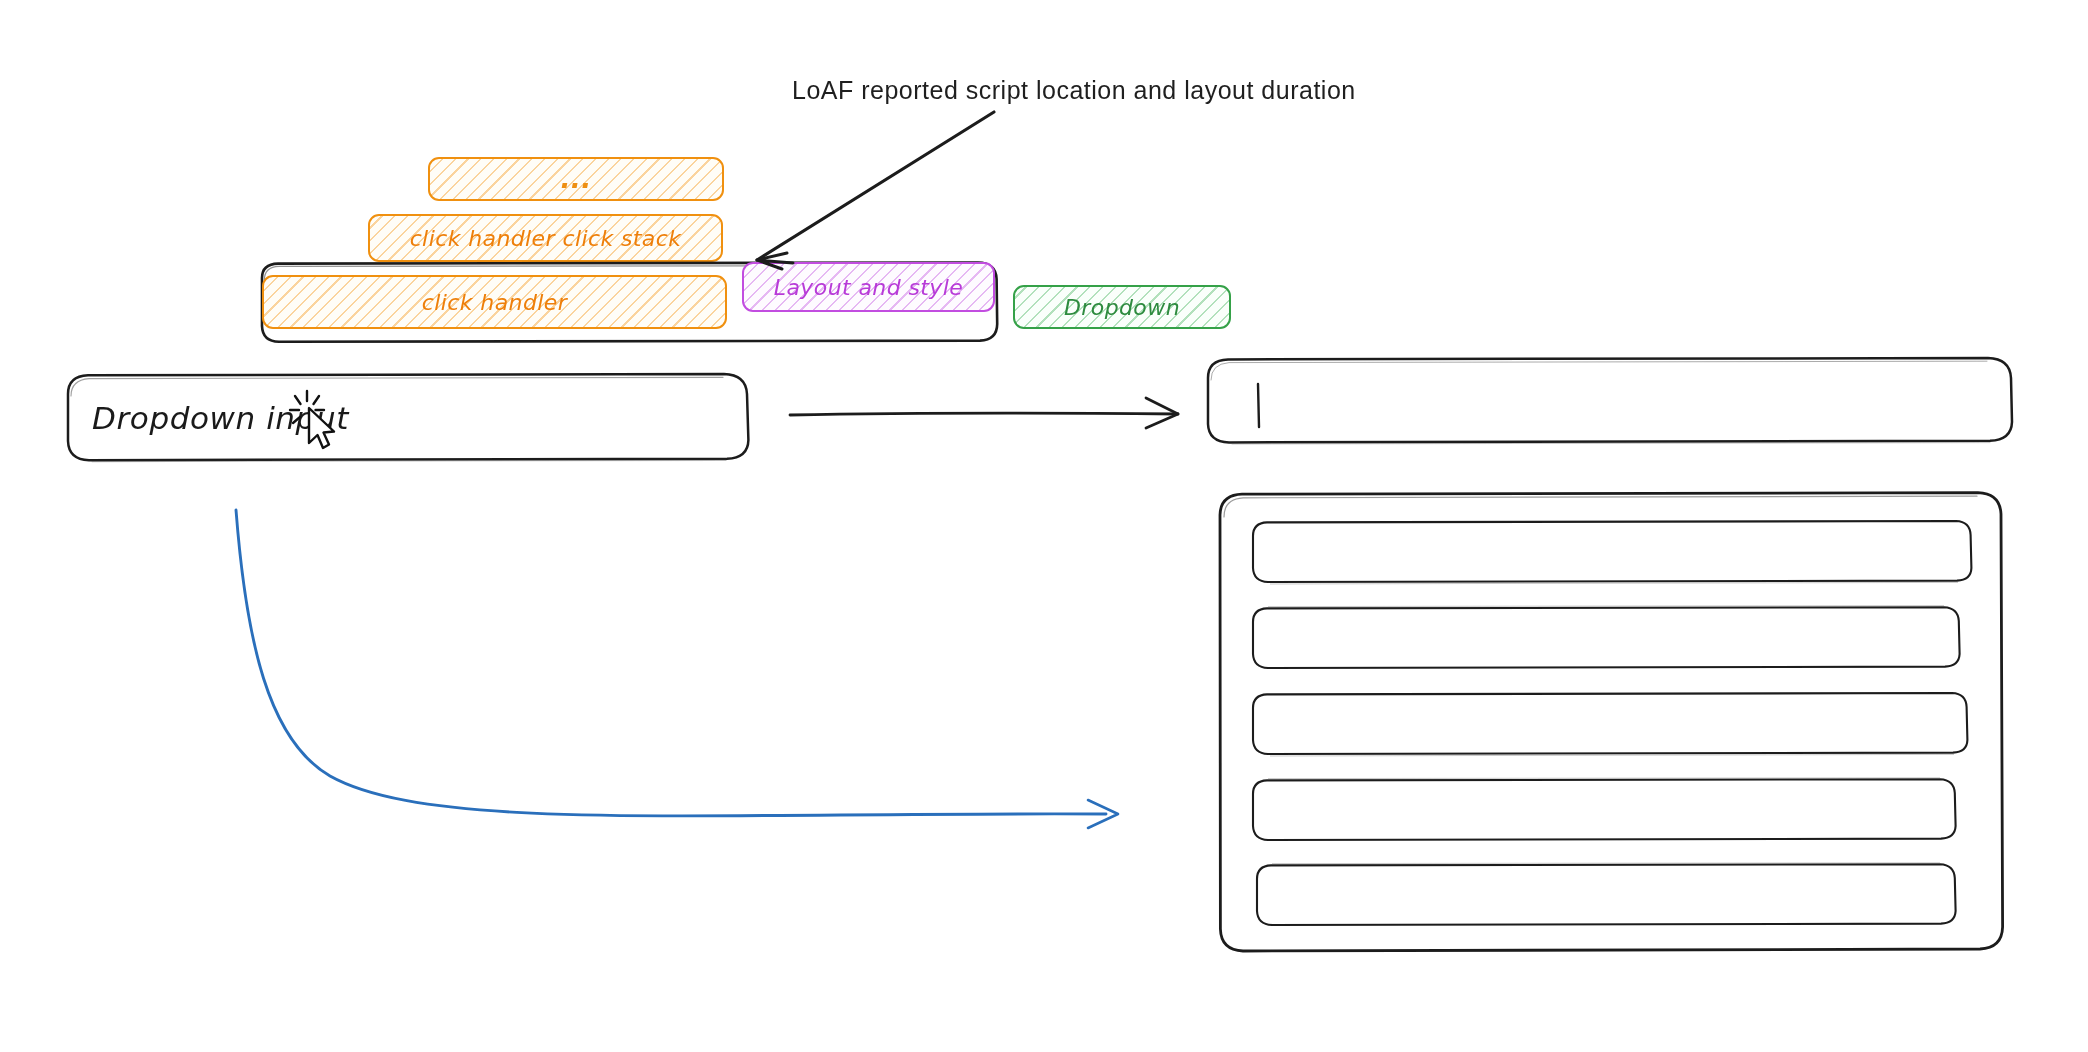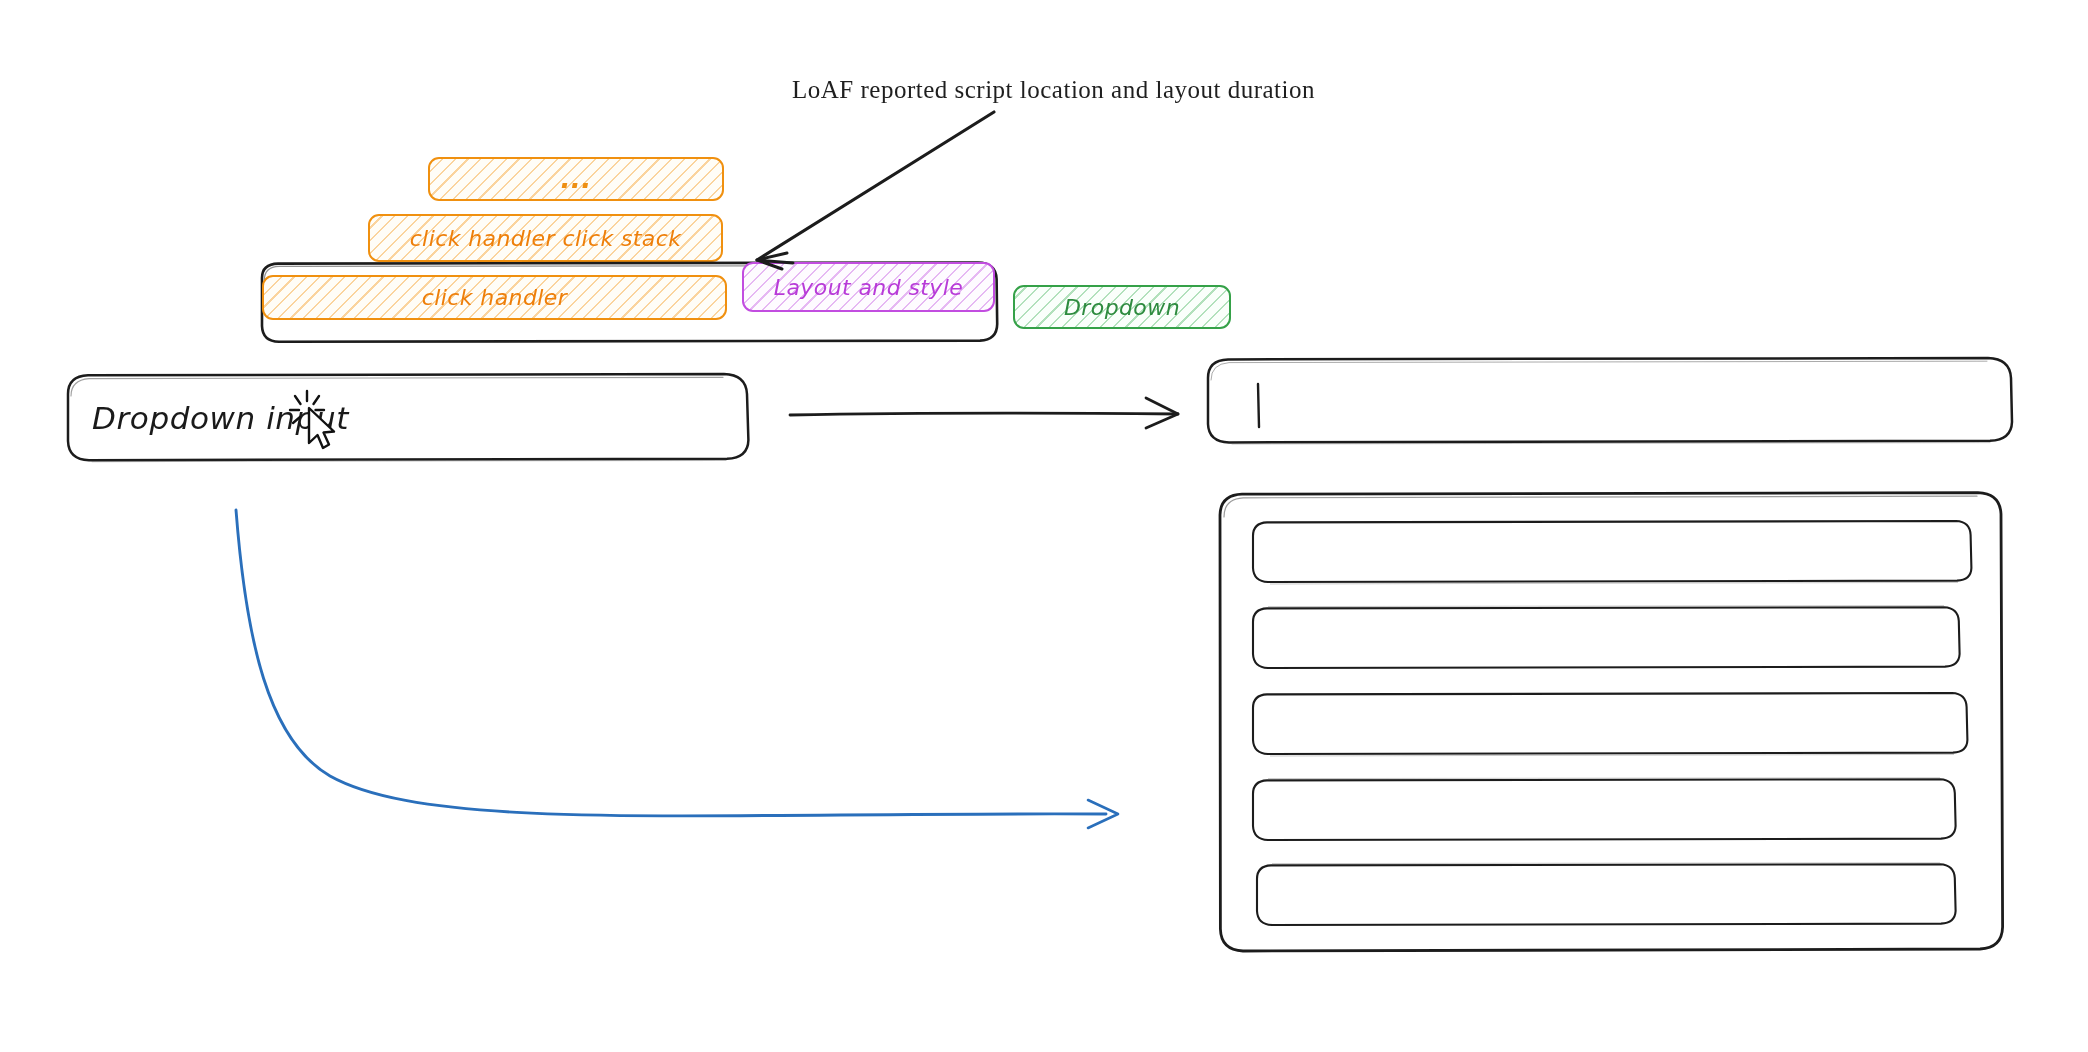--- a/index.html
+++ b/index.html
@@ -16,21 +16,21 @@
     height: 1052px;
     background: #ffffff;
     overflow: hidden;
   }
 
   
   .annot-title {
     position: absolute;
     left: 792px;
     top: 76px;
-    font-family: Liberation Serif, serif;
+    font-family: Liberation Sans, sans-serif;
     font-size: 25px;
     letter-spacing: 0.5px;
     color: #1f1f1f;
     white-space: nowrap;
   }
 
   
   .flame-bar {
     position: absolute;
     box-sizing: border-box;
@@ -137,21 +137,21 @@
     <span class="bar-label">click handler click stack</span>
   </div>
 
   <div class="sketch-box" style="left:248px; top:260px; width:756px; height:82px;">
     <svg width="760" height="86" viewBox="0 0 760 86">
       <path d="M14 18 Q14 4 30 3.6 L730 2.6 Q748 3 748.6 19 L749.2 64 Q749 80 732 80.6 L31 81.8 Q14.5 81.4 14 66 Z" fill="none" stroke="#1c1c1c" stroke-width="2.6" stroke-linecap="round"></path>
       <path d="M16.4 20 Q16.2 7 31 6.4 L729 5.6" fill="none" stroke="#3a3a3a" stroke-width="1.2" stroke-linecap="round" opacity="0.55"></path>
     </svg>
   </div>
 
-  <div class="flame-bar bar-orange" style="left:262px; top:275px; width:465px; height:45px;">
+  <div class="flame-bar bar-orange" style="left:262px; top:275px; width:465px; height:54px;">
     <span class="bar-label">click handler</span>
   </div>
 
   <div class="flame-bar bar-purple" style="left:742px; top:262px; width:253px; height:50px;">
     <span class="bar-label">Layout and style</span>
   </div>
 
   <div class="flame-bar bar-green" style="left:1013px; top:285px; width:218px; height:44px;">
     <span class="bar-label">Dropdown</span>
   </div>

